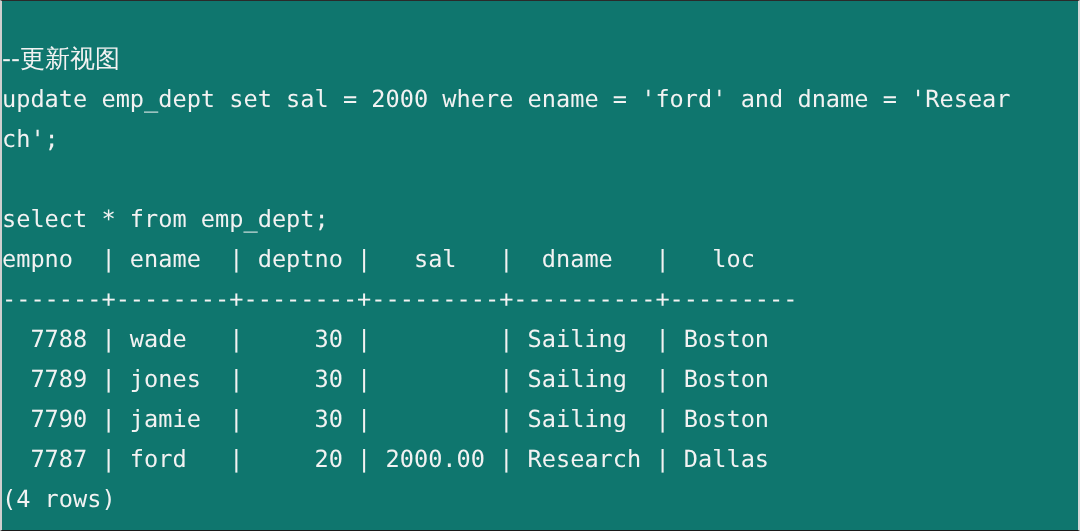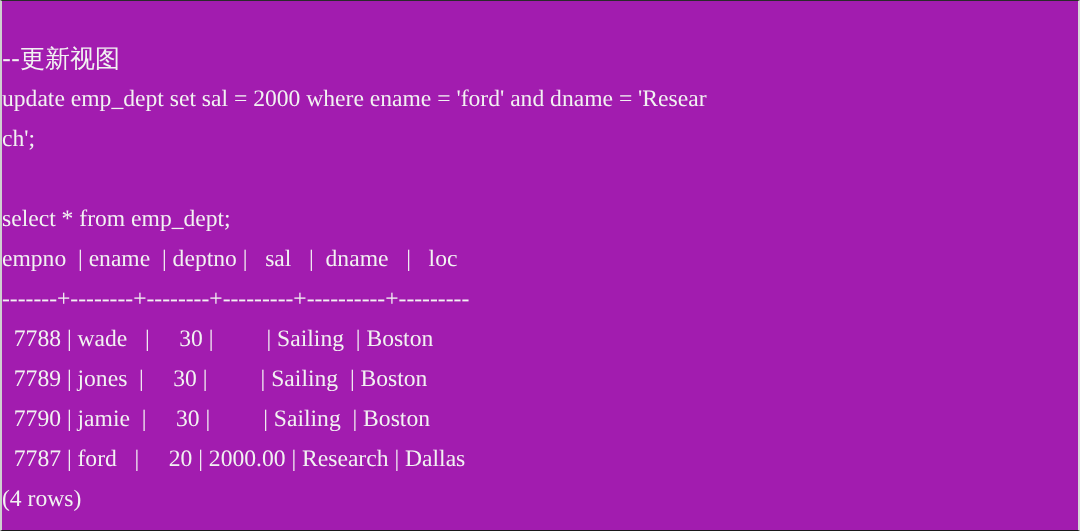--- a/index.html
+++ b/index.html
@@ -11,21 +11,21 @@
   body {
     width: 1080px;
     height: 531px;
     overflow: hidden;
   }
   #terminal {
     position: relative;
     box-sizing: border-box;
     width: 1080px;
     height: 531px;
-    background: #a21caf;
+    background: #0f766e;
     border-left: 2px solid #cfcfcf;
     border-right: 2px solid #d8d8d8;
     border-top: 1px solid #2a2a2a;
     border-bottom: 1px solid #1a1a1a;
     padding: 0;
   }
   #console-text {
     position: absolute;
     left: 0px;
     top: 38px;
@@ -37,21 +37,20 @@
     letter-spacing: 0px;
     color: #f2f2f2;
     white-space: pre;
     -webkit-font-smoothing: antialiased;
     text-rendering: geometricPrecision;
   }
   #console-text .line {
     display: block;
     height: 40px;
     white-space: pre;
-    font-family: Liberation Serif, serif;
   }
   #console-text .line.cjk {
     font-family: "DejaVu Sans", "Liberation Sans", sans-serif;
     font-size: 25px;
   }
   #console-text .line.blank {
     height: 40px;
   }
 </style>
 </head>

